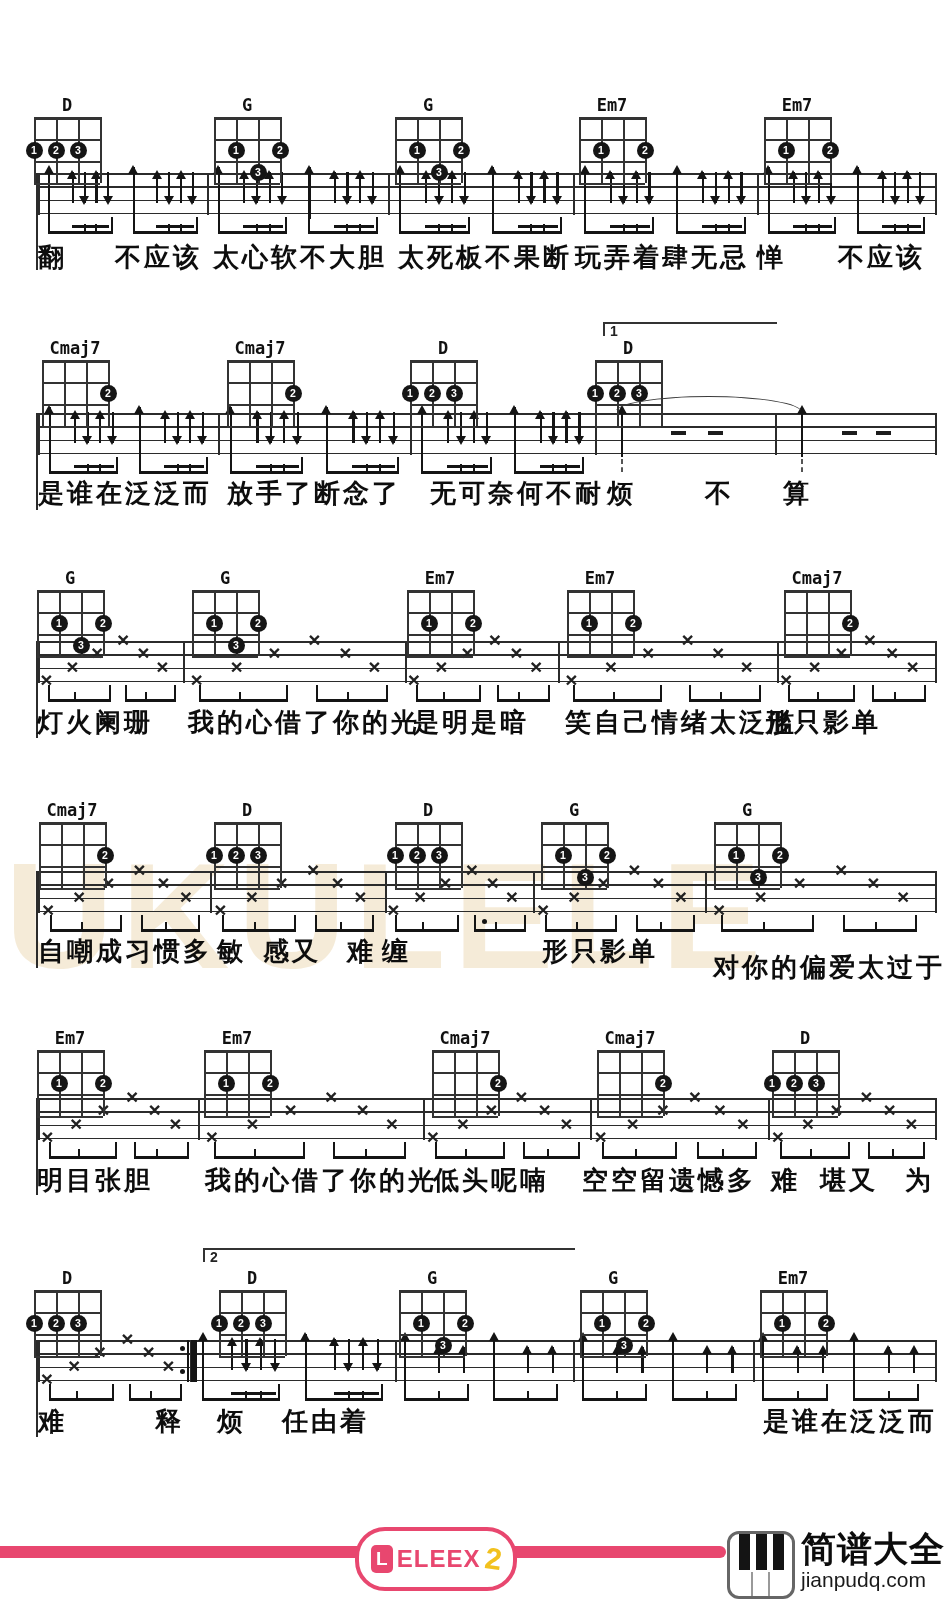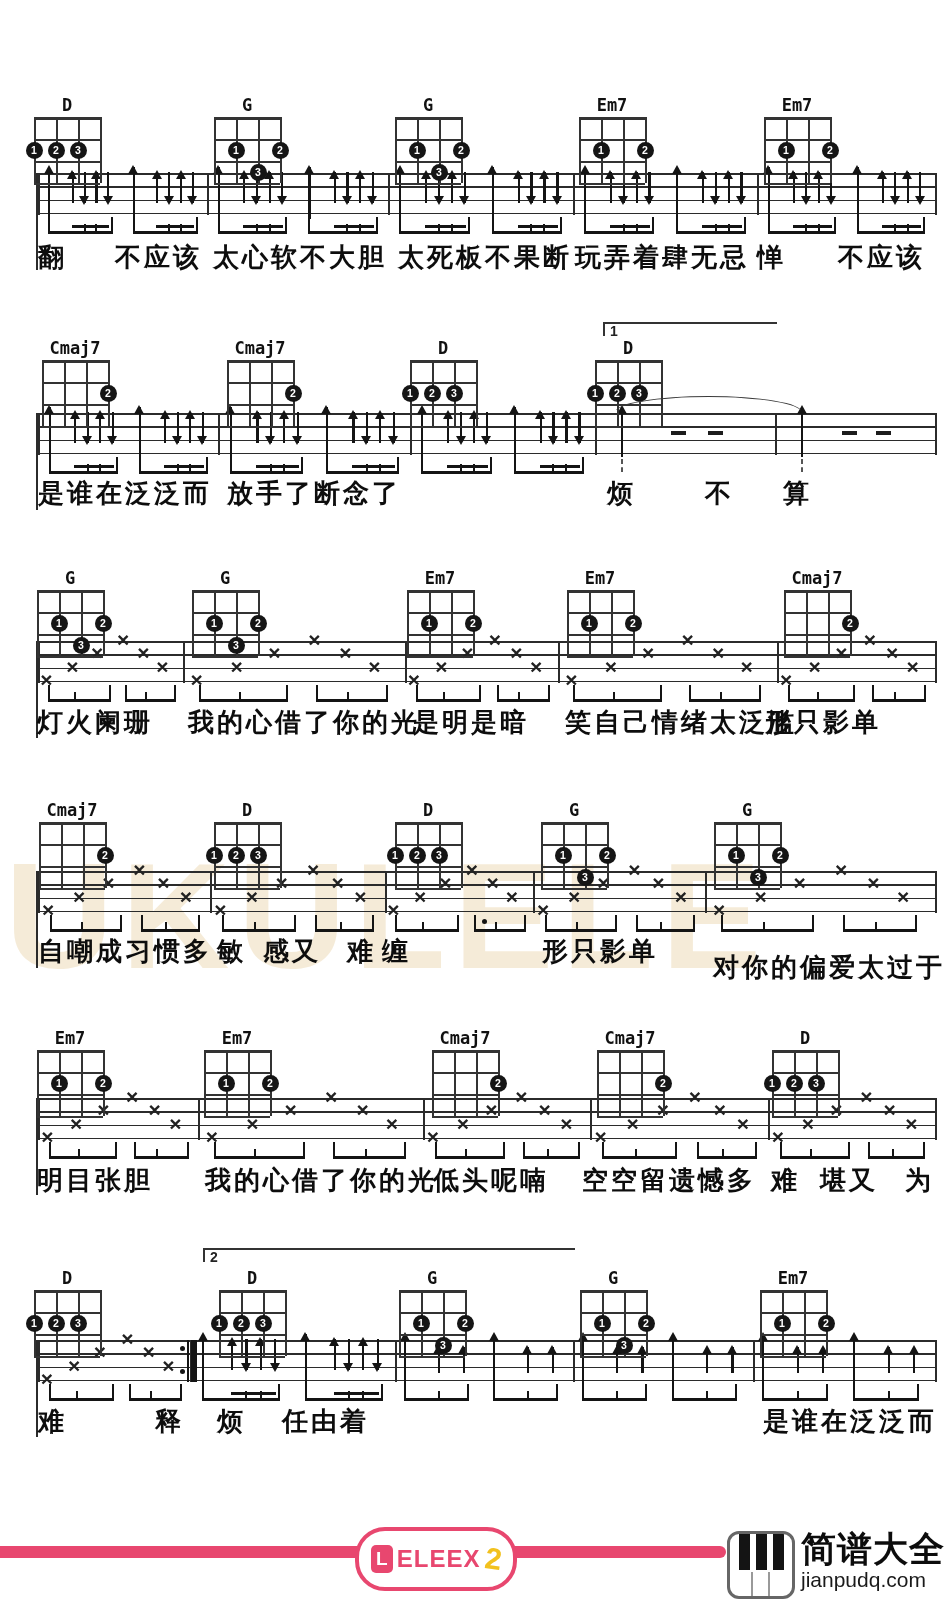--- a/index.html
+++ b/index.html
@@ -384,20 +384,21 @@
             <div class="cdot" style="left: -8.5px; top: 24.5px;">1</div>
             <div class="cdot" style="left: 13.5px; top: 24.5px;">2</div>
             <div class="cdot" style="left: 35.5px; top: 24.5px;">3</div>
           </div>
         </div>
         <div class="volta" style="left: 603px; top: 6px; width: 172px;"></div>
         <div class="vlabel" style="left: 610px; top: 7px;">1</div>
         <div class="tie" style="left: 615px; top: 80px; width: 185px; height: 30px;"></div>
         <div class="lyr" style="left: 38px; top: 160px;">是谁在泛泛而</div>
         <div class="lyr" style="left: 227px; top: 160px;">放手了断念了</div>
+        <div class="lyr" style="left: 430px; top: 160px;">无可奈何不耐</div>
         <div class="lyr" style="left: 607px; top: 160px;">烦</div>
         <div class="lyr" style="left: 705px; top: 160px;">不</div>
         <div class="lyr" style="left: 783px; top: 160px;">算</div>
       </div>
       <div class="row" style="top: 560px;">
         <div class="sline" style="top: 81px;"></div>
         <div class="sline" style="top: 94.33px;"></div>
         <div class="sline" style="top: 107.66px;"></div>
         <div class="sline" style="top: 120.99px;"></div>
         <div class="bar" style="left: 38px; top: 81px; height: 41.99px;"></div>

